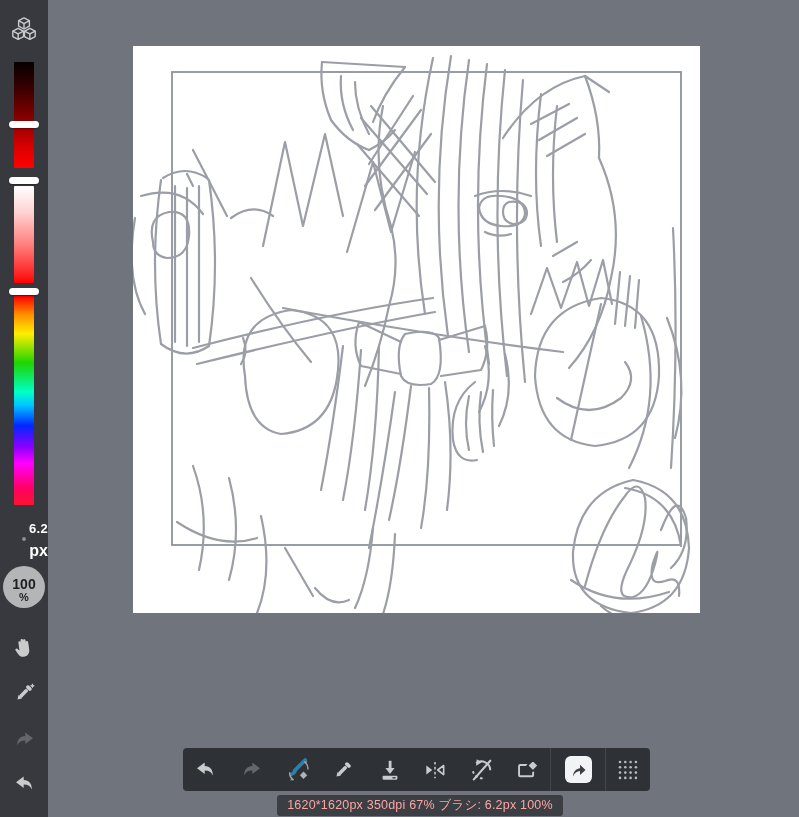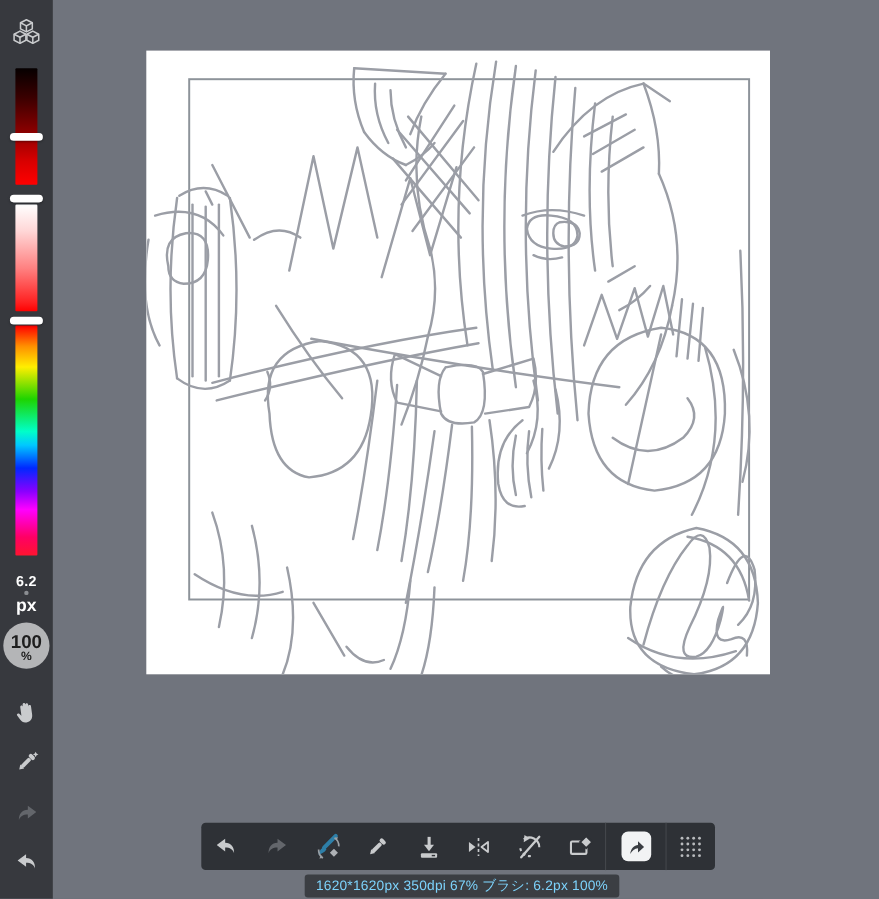--- a/index.html
+++ b/index.html
@@ -13,42 +13,42 @@
   body{position:relative;overflow:hidden;background:var(--bg-main);font-family:"Liberation Sans",sans-serif;}
 
   
   .sidebar{position:absolute;left:0;top:0;width:48px;height:817px;background:var(--bg-sidebar);}
   .sb-btn{position:absolute;background:none;border:none;cursor:pointer;display:flex;align-items:center;justify-content:center;}
   .gradbar{position:absolute;width:20px;left:14px;border-radius:1px;}
   .bar-bk-red{top:62px;height:106px;background:linear-gradient(to bottom,#050000 0%,#3a0000 25%,#8c0000 55%,#d90000 80%,#ff0000 100%);}
   .bar-wh-red{top:186px;height:97px;background:linear-gradient(to bottom,#ffffff 0%,#ffd6d6 25%,#ff8080 60%,#ff2020 92%,#ff0000 100%);}
   .bar-hue{top:296px;height:209px;background:linear-gradient(to bottom,#ff0000 0%,#ff9000 9%,#ffee00 18%,#1ed400 32%,#00ffc8 46%,#00c8ff 52%,#0028ff 62%,#8800ff 72%,#ff00ff 80%,#ff0064 92%,#ff1430 100%);}
   .slider{position:absolute;left:9px;width:30px;height:7px;background:var(--slider-handle);border-radius:4px;box-shadow:0 1px 2px rgba(0,0,0,.35);cursor:pointer;}
-  .brushsize{position:absolute;left:0;top:521px;width:48px;text-align:center;color:#fff;}
+  .brushsize{position:absolute;left:0;top:521px;width:48px;text-align:right;color:#fff;}
   .brushsize .val{font-size:13px;font-weight:bold;letter-spacing:.3px;}
   .brushsize .dot{width:4px;height:4px;border-radius:50%;background:#8a8d91;margin:1px auto 1px auto;}
   .brushsize .unit{font-size:16px;font-weight:bold;}
   .zoomcircle{position:absolute;left:3px;top:566px;width:42px;height:42px;border-radius:50%;background:var(--zoom-circle-bg);border:none;cursor:pointer;color:#1e1e1e;text-align:center;padding-top:6px;}
-  .zoomcircle .zv{font-size:17px;font-weight:bold;line-height:14px;}
+  .zoomcircle .zv{font-size:14px;font-weight:bold;line-height:14px;}
   .zoomcircle .zu{font-size:11px;font-weight:bold;line-height:12px;}
 
   
   .canvas{position:absolute;left:133px;top:46px;width:567px;height:567px;background:var(--canvas-bg);overflow:hidden;cursor:crosshair;}
   .canvas svg{display:block;}
 
   
   .toolbar{position:absolute;left:183px;top:748px;width:467px;height:43px;background:var(--bg-toolbar);border-radius:4px;display:flex;align-items:center;}
   .tb-btn{width:46px;height:43px;background:none;border:none;display:flex;align-items:center;justify-content:center;cursor:pointer;}
   .tb-divider{width:1px;height:43px;background:#43464b;}
   .tb-share-cell{width:54px;}
   .share-sq{width:27px;height:27px;border-radius:6px;background:var(--share-button-bg);display:flex;align-items:center;justify-content:center;}
   .tb-dots-cell{width:44px;}
 
   
-  .statusbar{position:absolute;left:277px;top:795px;width:286px;height:21px;background:var(--bg-statusbar);border-radius:3px;color:#7dd3fc;font-size:12.5px;line-height:21px;text-align:center;letter-spacing:.2px;white-space:nowrap;}
+  .statusbar{position:absolute;left:277px;top:795px;width:286px;height:21px;background:var(--bg-statusbar);border-radius:3px;color:#fca5a5;font-size:12.5px;line-height:21px;text-align:center;letter-spacing:.2px;white-space:nowrap;}
 </style>
 </head>
 <body>
 
 <div class="sidebar">
 
   <button class="sb-btn" style="left:10px;top:14px;width:28px;height:30px;">
     <svg width="28" height="30" viewBox="0 0 24 24">
       <g fill="none" stroke="var(--icon-light)" stroke-width="1.2" stroke-linejoin="round">
         <polygon points="12,2.5 16.6,4.9 16.6,9.6 12,12 7.4,9.6 7.4,4.9"></polygon>

